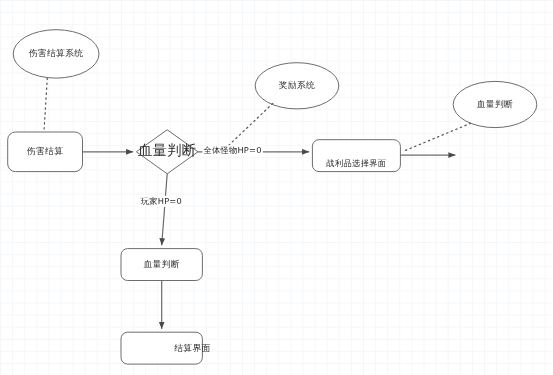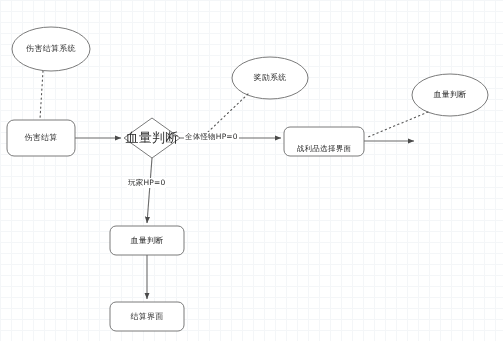--- a/index.html
+++ b/index.html
@@ -101,19 +101,19 @@
   <div class="node-label" style="left:124px; top:118px; width:56px; height:40px; font-size:13px;">血量判断</div>
 
   <div class="node-label" style="left:232px; top:57px; width:76px; height:42px;">奖励系统</div>
 
   <div class="node-label" style="left:284px; top:127px; width:80px; height:45px; font-size:7.5px;">战利品选择界面</div>
 
   <div class="node-label" style="left:412px; top:74px; width:76px; height:42px;">血量判断</div>
 
   <div class="node-label" style="left:110px; top:226px; width:74px; height:29px;">血量判断</div>
 
-  <div class="node-label" style="left:110px; top:302px; width:74px; height:29px;">结算界面</div>
+  <div class="node-label" style="left:110px; top:302px; width:74px; height:29px;padding-left:28px;">结算界面</div>
 
   <div class="edge-label" style="left:184px; top:132px;">全体怪物HP=0</div>
 
   <div class="edge-label" style="left:127px; top:178px;">玩家HP=0</div>
 
 </div>
 
 </body></html>

